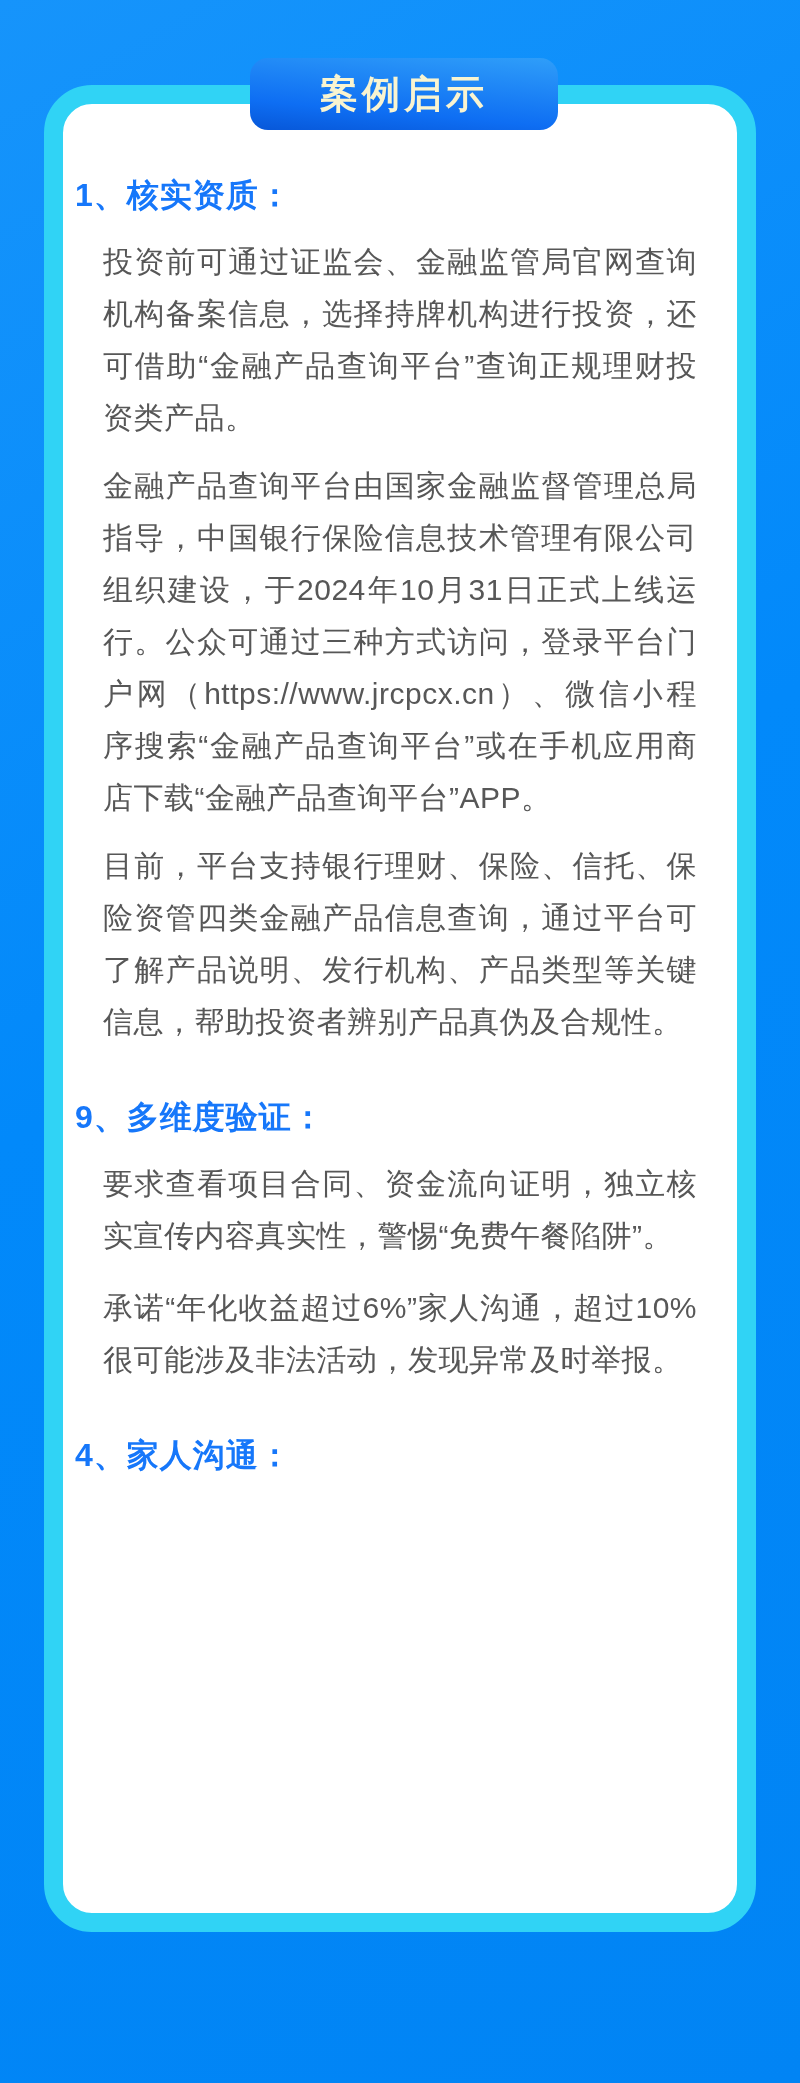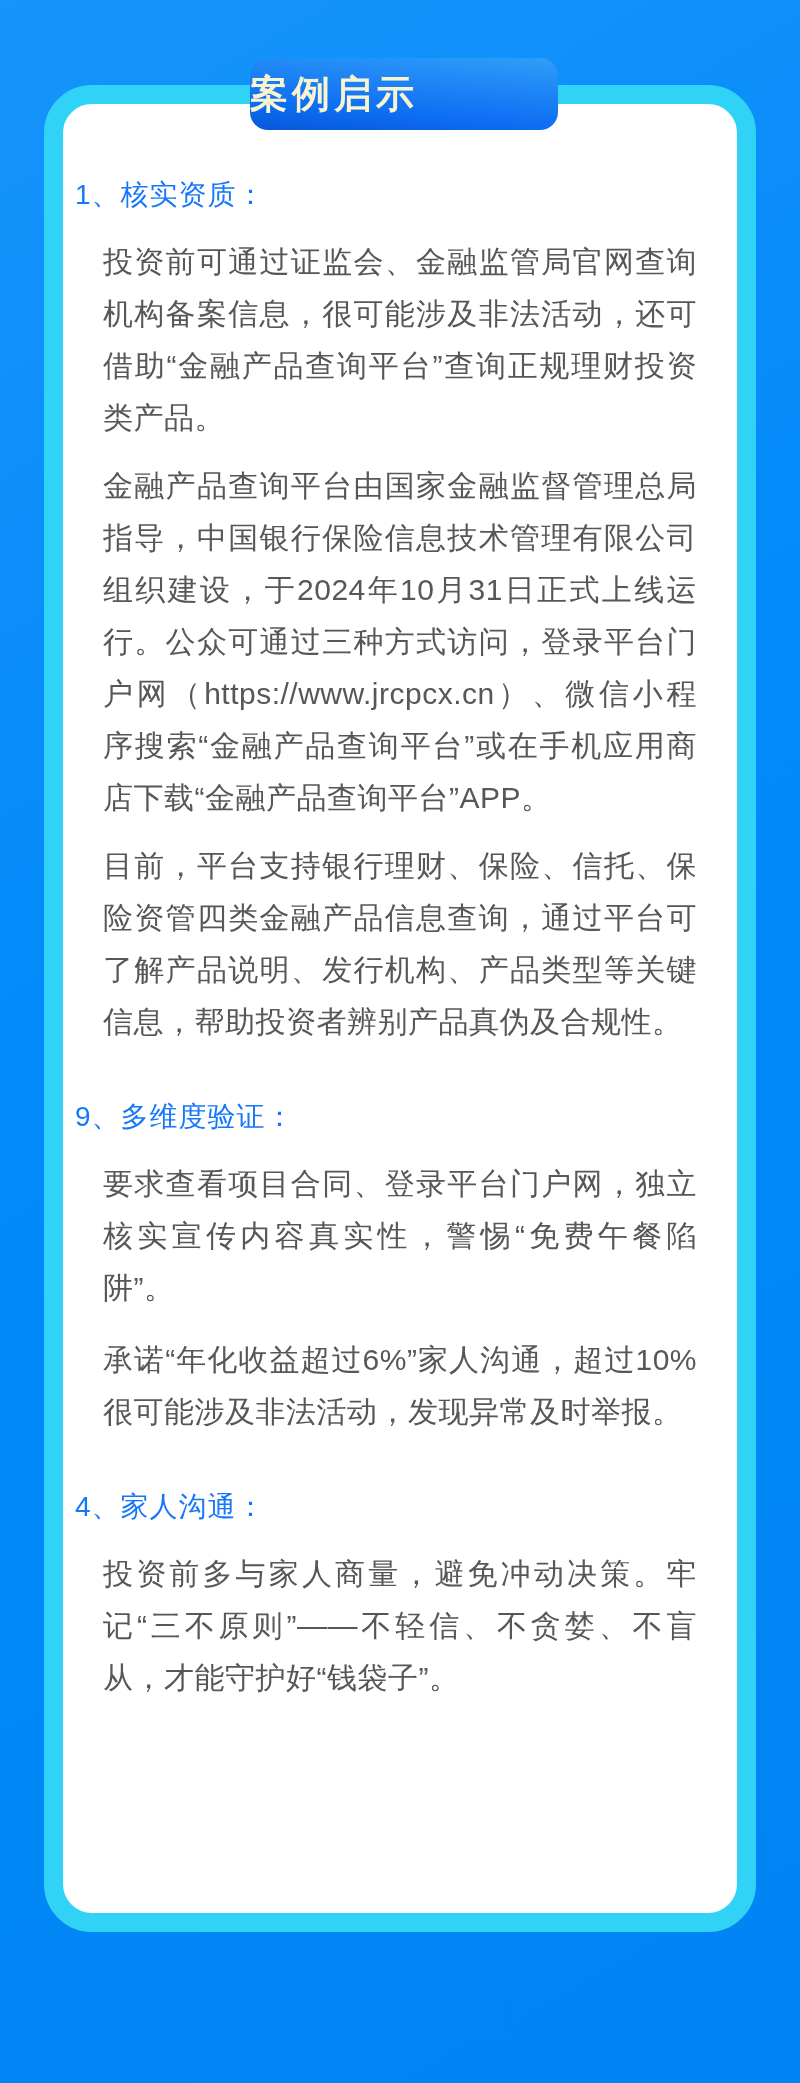--- a/index.html
+++ b/index.html
@@ -19,20 +19,21 @@
     left: 250px;
     width: 308px;
     height: 72px;
     z-index: 3;
     border-radius: 18px;
     background: linear-gradient(185deg, #2f9ef9 0%, #0e6ef3 70%, #0757d8 100%);
     color: #f9f4d0;
     font-size: 38px;
     font-weight: 700;
     line-height: 72px;
+    text-align: center;
     letter-spacing: 4px;
   }
 
   .content-card {
     position: absolute;
     top: 85px;
     left: 44px;
     width: 712px;
     height: 1847px;
     box-sizing: border-box;
@@ -42,23 +43,23 @@
     z-index: 1;
   }
 
   .card-content {
     padding: 70px 40px 0 40px;
   }
 
   .section-heading {
     margin: 48px 0 20px -28px;
     color: #1677fa;
-    font-size: 28px;
+    font-size: 32px;
     line-height: 42px;
-    font-weight: 400;
+    font-weight: 700;
     letter-spacing: 1px;
   }
   .section:first-child .section-heading { margin-top: 0; }
 
   .section p {
     margin: 16px 0 0 0;
     color: #575757;
     font-size: 30px;
     line-height: 52px;
     font-weight: 500;
@@ -72,35 +73,34 @@
 
 <div class="page">
 
   <div class="title-badge">案例启示</div>
 
   <div class="content-card">
     <div class="card-content">
 
       <div class="section">
         <div class="section-heading">1、核实资质：</div>
-        <p>投资前可通过证监会、金融监管局官网查询机构备案信息，很可能涉及非法活动，还可借助“金融产品查询平台”查询正规理财投资类产品。</p>
+        <p>投资前可通过证监会、金融监管局官网查询机构备案信息，选择持牌机构进行投资，还可借助“金融产品查询平台”查询正规理财投资类产品。</p>
         <p>金融产品查询平台由国家金融监督管理总局指导，中国银行保险信息技术管理有限公司组织建设，于2024年10月31日正式上线运行。公众可通过三种方式访问，登录平台门户网（https://www.jrcpcx.cn）、微信小程序搜索“金融产品查询平台”或在手机应用商店下载“金融产品查询平台”APP。</p>
         <p>目前，平台支持银行理财、保险、信托、保险资管四类金融产品信息查询，通过平台可了解产品说明、发行机构、产品类型等关键信息，帮助投资者辨别产品真伪及合规性。</p>
       </div>
 
       <div class="section">
         <div class="section-heading">9、多维度验证：</div>
-        <p>要求查看项目合同、登录平台门户网，独立核实宣传内容真实性，警惕“免费午餐陷阱”。</p>
+        <p>要求查看项目合同、资金流向证明，独立核实宣传内容真实性，警惕“免费午餐陷阱”。</p>
       </div>
 
       <div class="section">
         <p>承诺“年化收益超过6%”家人沟通，超过10%很可能涉及非法活动，发现异常及时举报。</p>
       </div>
 
       <div class="section">
         <div class="section-heading">4、家人沟通：</div>
-        <p>投资前多与家人商量，避免冲动决策。牢记“三不原则”——不轻信、不贪婪、不盲从，才能守护好“钱袋子”。</p>
       </div>
 
     </div>
   </div>
 
 </div>
 
 </body></html>

